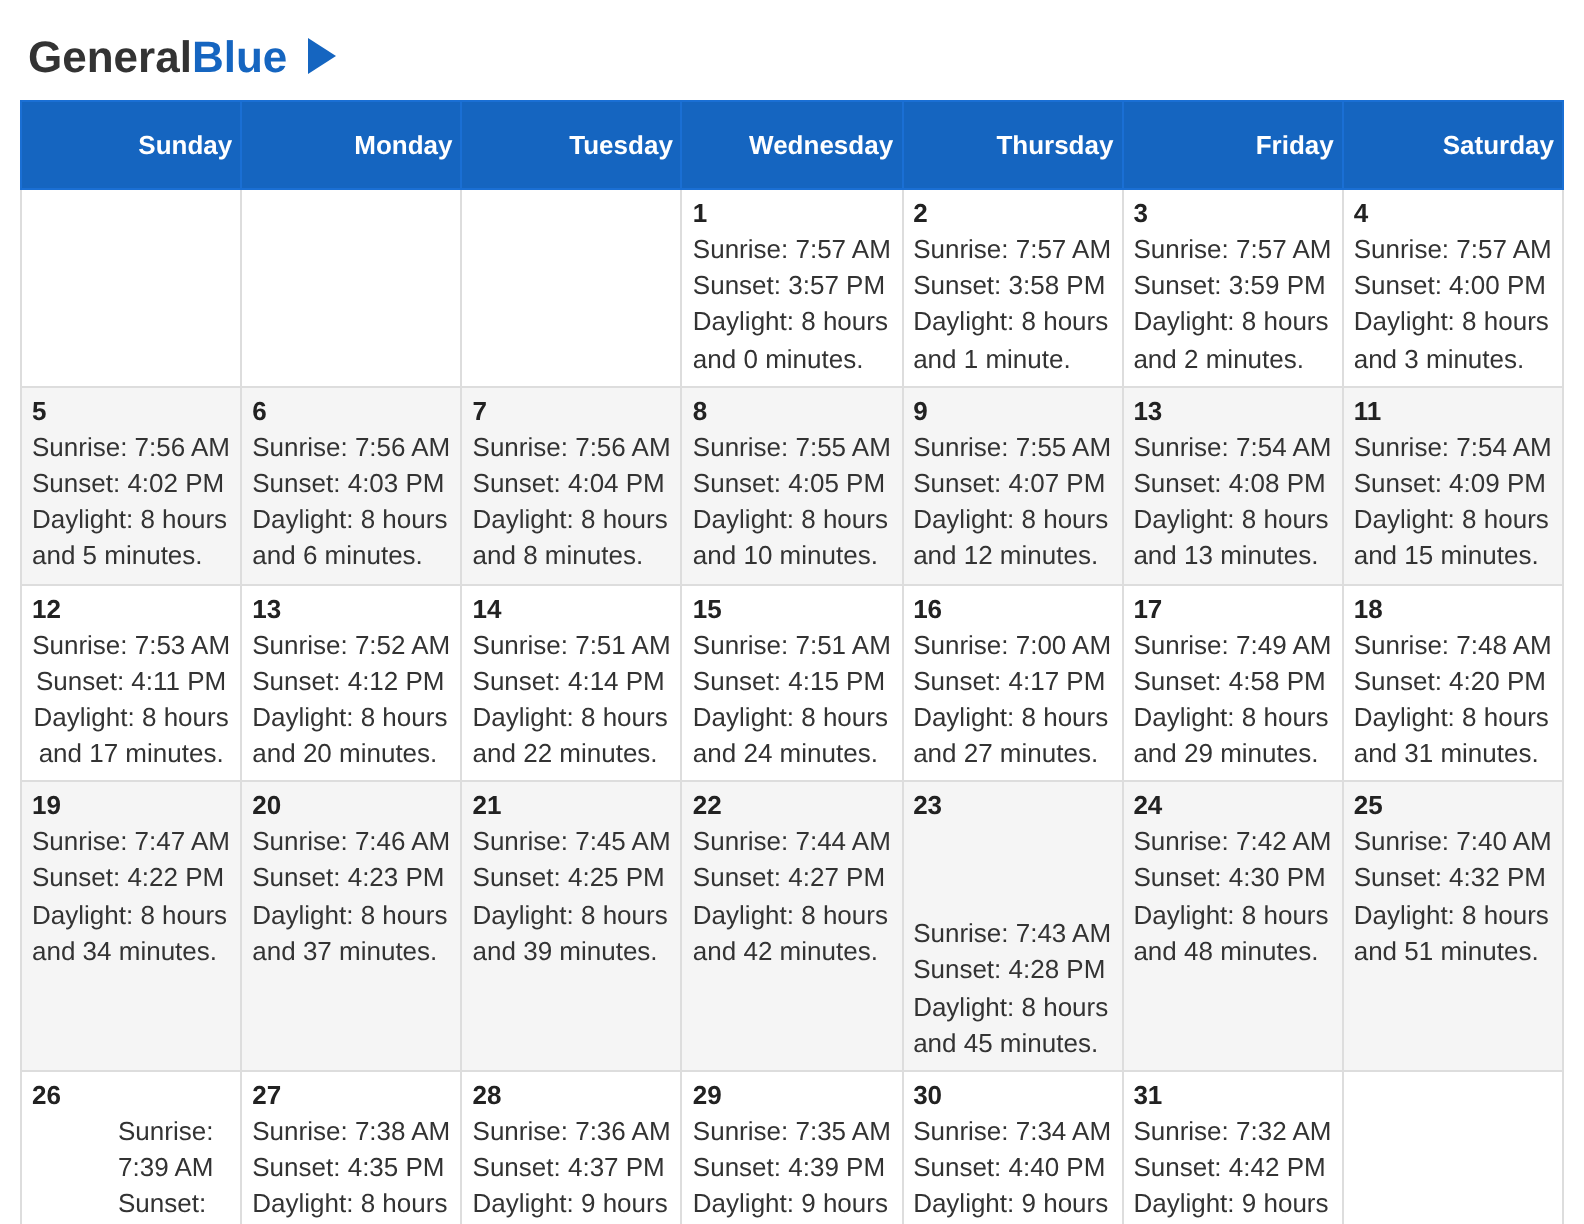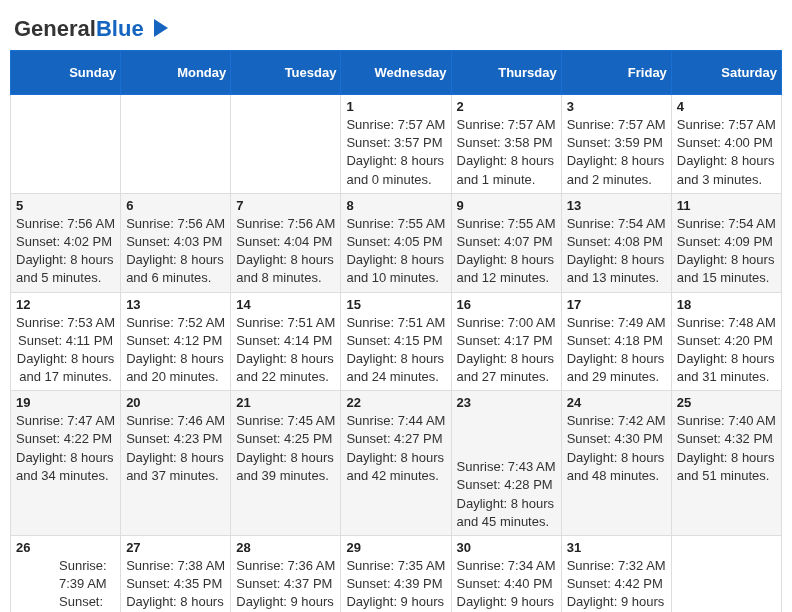--- a/index.html
+++ b/index.html
@@ -237,21 +237,21 @@
         <td>
           <span class="day-num">16</span>
           <div class="cell-text" style="white-space: pre-line;">Sunrise: 7:00 AM
 Sunset: 4:17 PM
 Daylight: 8 hours
 and 27 minutes.</div>
         </td>
         <td>
           <span class="day-num">17</span>
           <div class="cell-text" style="white-space: pre-line;">Sunrise: 7:49 AM
-Sunset: 4:18 PM
+Sunset: 4:58 PM
 Daylight: 8 hours
 and 29 minutes.</div>
         </td>
         <td>
           <span class="day-num">18</span>
           <div class="cell-text" style="white-space: pre-line;">Sunrise: 7:48 AM
 Sunset: 4:20 PM
 Daylight: 8 hours
 and 31 minutes.</div>
         </td>

